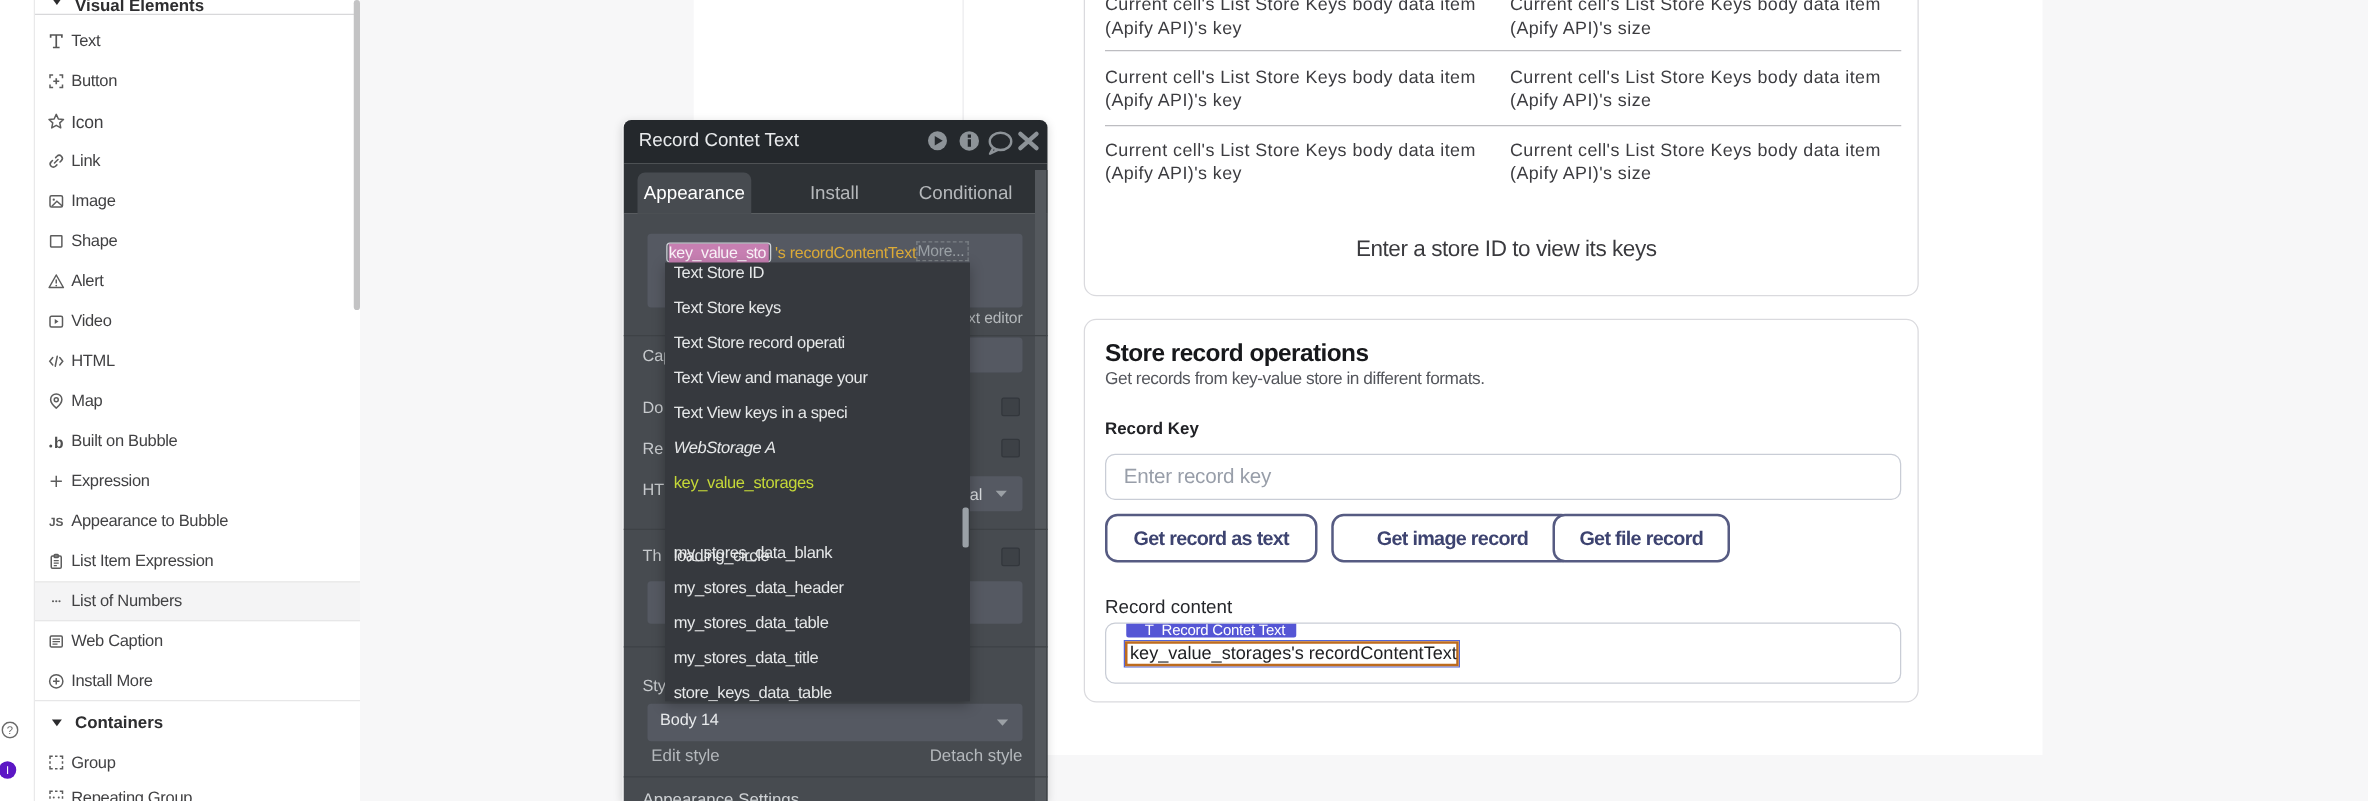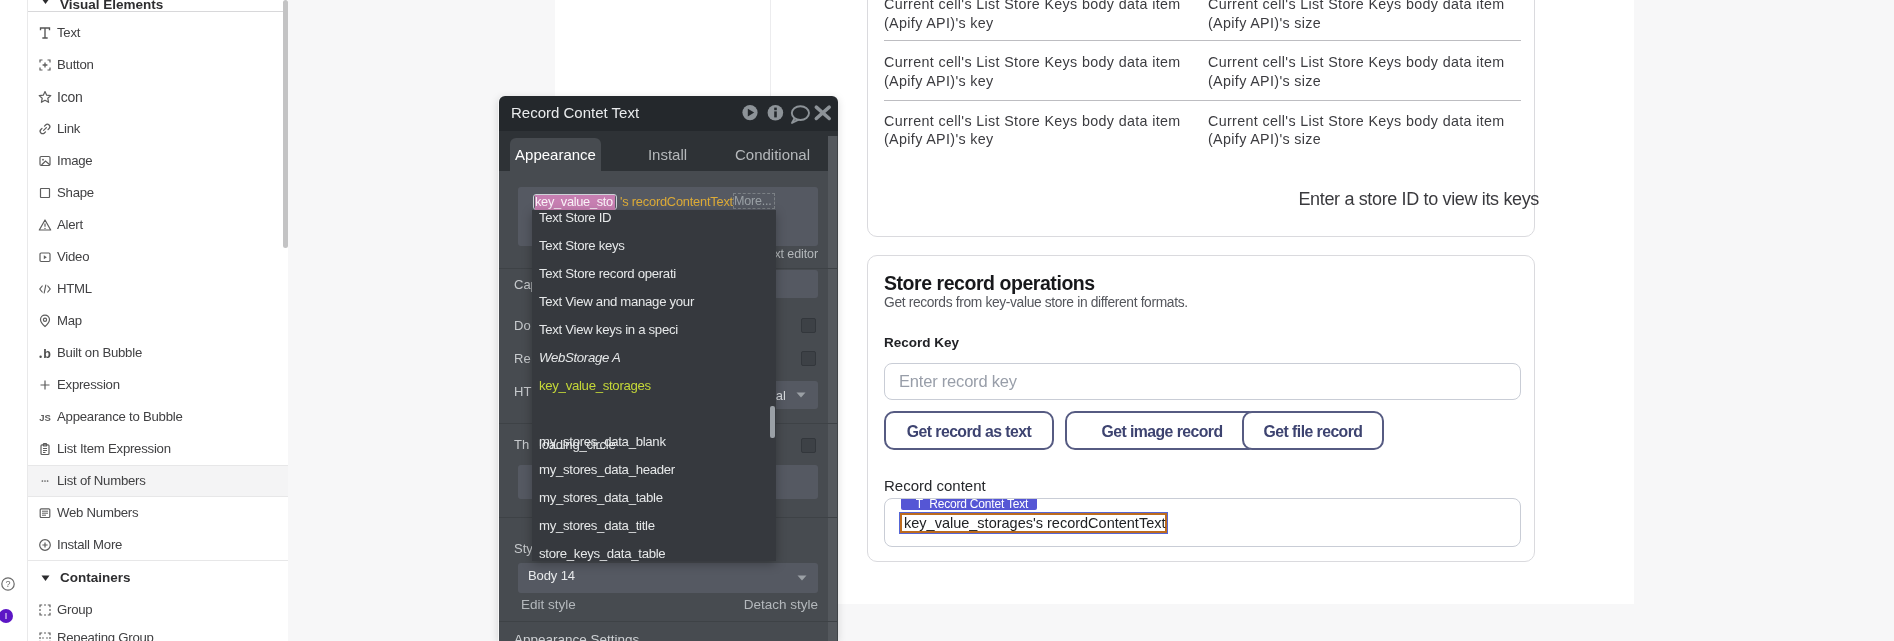--- a/index.html
+++ b/index.html
@@ -20,21 +20,21 @@
 <div class="abs" style="left:884px; top:100px; width:637px; height:1px; background:#bdbdc1;"></div>
 <div class="abs tr" style="left:884px; top:-5px;">Current cell's List Store Keys body data item<br>(Apify API)'s key</div>
 <div class="abs tr" style="left:1208px; top:-5px;">Current cell's List Store Keys body data item<br>(Apify API)'s size</div>
 <div class="abs tr" style="left:884px; top:53px;">Current cell's List Store Keys body data item<br>(Apify API)'s key</div>
 <div class="abs tr" style="left:1208px; top:53px;">Current cell's List Store Keys body data item<br>(Apify API)'s size</div>
 <div class="abs tr" style="left:884px; top:111.5px;">Current cell's List Store Keys body data item<br>(Apify API)'s key</div>
 <div class="abs tr" style="left:1208px; top:111.5px;">Current cell's List Store Keys body data item<br>(Apify API)'s size</div>
 <style>
   .tr { font-size:14.3px; line-height:18.8px; color:#3c3c40; letter-spacing:0.35px; }
 </style>
-<div class="abs" style="left:871px; top:189px; width:668px; text-align:right; font-size:18px; color:#3a3a3e; letter-spacing:-0.35px;">Enter a store ID to view its keys</div>
+<div class="abs" style="left:871px; top:189px; width:668px; text-align:center; font-size:18px; color:#3a3a3e; letter-spacing:-0.35px;">Enter a store ID to view its keys</div>
 
 <div class="abs" style="left:867px; top:255px; width:668px; height:307px; background:#fff; border:1px solid #dadade; border-radius:10px;"></div>
 <div class="abs" style="left:884px; top:272px; font-size:19.5px; font-weight:bold; color:#17181b; letter-spacing:-0.45px;">Store record operations</div>
 <div class="abs" style="left:884px; top:295px; font-size:13.8px; color:#54565c; letter-spacing:-0.35px;">Get records from key-value store in different formats.</div>
 <div class="abs" style="left:884px; top:335px; font-size:13.5px; font-weight:bold; color:#212226;">Record Key</div>
 <div class="abs" style="left:884px; top:363px; width:637px; height:37px; border:1px solid #c9cdd6; border-radius:8px; background:#fff;"></div>
 <div class="abs" style="left:899px; top:372px; font-size:16.5px; color:#989ea9; letter-spacing:-0.2px;">Enter record key</div>
 <div class="abs btn" style="left:884px; top:411px; width:170px;">Get record as text</div>
 <div class="abs btn" style="left:1065px; top:411px; width:194px;">Get image record</div>
 <div class="abs btn" style="left:1242px; top:411px; width:142px;">Get file record</div>
@@ -139,21 +139,21 @@
 <svg class="abs" style="left:38px; top:474px;" width="14" height="14" viewBox="0 0 14 14">
     <circle cx="4.4" cy="7" r="0.85" fill="#5d5d5d"></circle>
     <circle cx="7" cy="7" r="0.85" fill="#5d5d5d"></circle>
     <circle cx="9.6" cy="7" r="0.85" fill="#5d5d5d"></circle>
   </svg>
 <div class="abs" style="left:57px; top:473px; font-size:13.2px; color:#414143; letter-spacing:-0.25px;">List of Numbers</div>
 <svg class="abs" style="left:38px; top:506px;" width="14" height="14" viewBox="0 0 14 14">
     <rect x="2.2" y="2.8" width="9.6" height="8.7" rx="1" stroke="#5d5d5d" stroke-width="1.2" fill="none"></rect>
     <path d="M4 5.2 H10 M4 7.2 H10 M4 9.2 H8" stroke="#5d5d5d" stroke-width="1"></path>
   </svg>
-<div class="abs" style="left:57px; top:505px; font-size:13.2px; color:#414143; letter-spacing:-0.25px;">Web Numbers</div>
+<div class="abs" style="left:57px; top:505px; font-size:13.2px; color:#414143; letter-spacing:-0.25px;">Web Caption</div>
 <svg class="abs" style="left:38px; top:538px;" width="14" height="14" viewBox="0 0 14 14">
     <circle cx="7" cy="7" r="5.3" stroke="#5d5d5d" stroke-width="1.2" fill="none"></circle>
     <path d="M7 4.4 V9.6 M4.4 7 H9.6" stroke="#5d5d5d" stroke-width="1.2"></path>
   </svg>
 <div class="abs" style="left:57px; top:537px; font-size:13.2px; color:#414143; letter-spacing:-0.25px;">Install More</div>
 <svg class="abs" style="left:38px; top:603px;" width="14" height="14" viewBox="0 0 14 14">
     <path d="M2 4.2 V2 H4.2 M9.8 2 H12 V4.2 M12 9.8 V12 H9.8 M4.2 12 H2 V9.8 M6 2 H8 M6 12 H8 M2 6 V8 M12 6 V8" stroke="#5d5d5d" stroke-width="1.2" fill="none"></path>
   </svg>
 <div class="abs" style="left:57px; top:602px; font-size:13.2px; color:#414143; letter-spacing:-0.25px;">Group</div>
 <svg class="abs" style="left:38px; top:631px;" width="14" height="14" viewBox="0 0 14 14">

